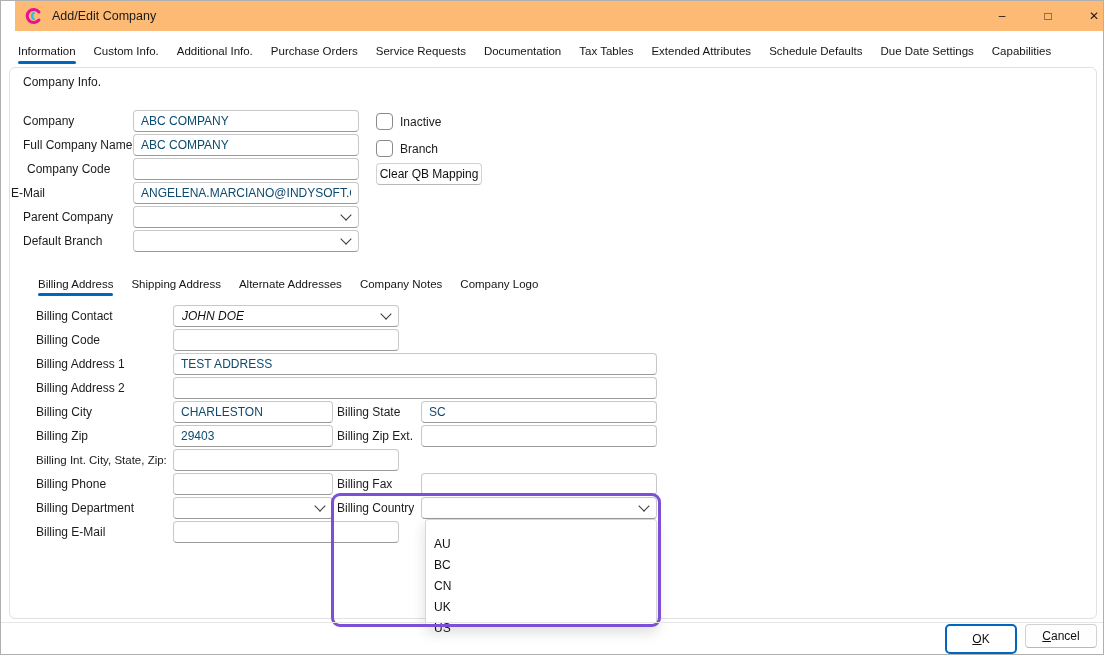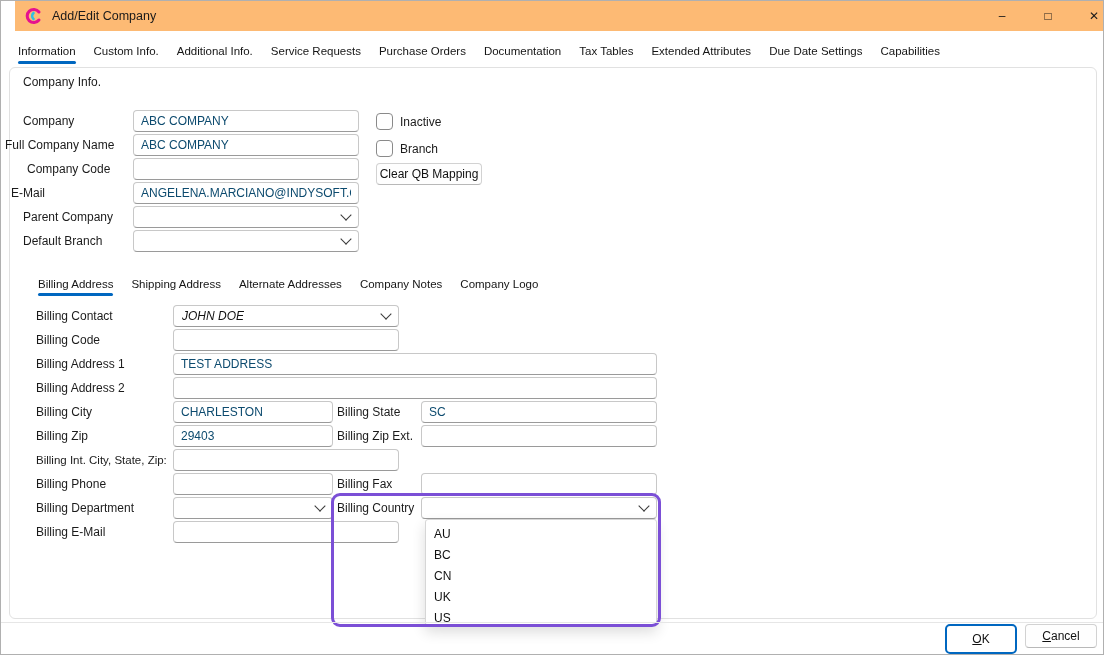--- a/index.html
+++ b/index.html
@@ -24,21 +24,21 @@
   .lbl { position:absolute; height:22px; line-height:22px; font-size:12px; color:#1b1b1b; white-space:nowrap; }
   .inp { position:absolute; height:22px; box-sizing:border-box; border:1px solid #c8c8c8; border-bottom-color:#9a9a9a; border-radius:4px; background:#fff; font-family:"Liberation Sans","DejaVu Sans",sans-serif; font-size:12px; color:#0c4a6e; padding:0 7px; outline:none; }
   .combo { position:absolute; height:22px; box-sizing:border-box; border:1px solid #c8c8c8; border-bottom-color:#9a9a9a; border-radius:4px; background:#fff; display:flex; align-items:center; justify-content:space-between; padding:0 8px; font-size:12px; color:#111; cursor:default;font-style:italic; }
   .combo .val { overflow:hidden; white-space:nowrap; }
   .chev { width:7px; height:7px; border-right:1.4px solid #3a3a3a; border-bottom:1.4px solid #3a3a3a; transform:rotate(45deg); margin-top:-4px; flex:none; }
   .checkbox { position:absolute; width:17px; height:17px; box-sizing:border-box; border:1px solid #8a8a8a; border-radius:4px; background:#fff; cursor:default; }
   .btn { position:absolute; box-sizing:border-box; border:1px solid #d2d2d2; border-bottom-color:#b8b8b8; border-radius:4px; background:#fefefe; font-size:12px; color:#111; display:flex; align-items:center; justify-content:center; cursor:default; }
 
   
   .hl { position:absolute; left:330px; top:492px; width:330px; height:134px; border:3px solid #7b4fd6; border-radius:9px; box-sizing:border-box; pointer-events:none; }
-  .dropdown { position:absolute; left:424px; top:518px; width:232px; height:107px; background:#fff; border:1px solid #d6d6d6; border-radius:3px; box-shadow:0 6px 14px rgba(0,0,0,.14); box-sizing:border-box; padding-top:4px; }
+  .dropdown { position:absolute; left:424px; top:518px; width:232px; height:107px; background:#fff; border:1px solid #d6d6d6; border-radius:3px; box-shadow:0 6px 14px rgba(0,0,0,.14); box-sizing:border-box; padding-top:14px; }
   .dd-item { height:21px; line-height:21px; padding-left:8px; font-size:12px; color:#111; cursor:default; }
 
   
   .footer-sep { position:absolute; left:0; top:621px; width:1104px; height:1px; background:#e6e6e6; }
   .btn-ok { left:944px; top:623px; width:72px; height:30px; border:2px solid #0067c0; border-radius:5px; background:#fff; }
   .btn-cancel { left:1024px; top:623px; width:72px; height:24px; }
   .mn { text-decoration:underline; }
 </style>
 </head>
 <body>
@@ -68,49 +68,52 @@
     <div class="tab active">
         <span>Information</span>
       </div>
     <div class="tab">
         <span>Custom Info.</span>
       </div>
     <div class="tab">
         <span>Additional Info.</span>
       </div>
     <div class="tab">
+        <span>Purchase Orders</span>
+      </div>
+    <div class="tab">
         <span>Service Requests</span>
       </div>
     <div class="tab">
-        <span>Purchase Orders</span>
-      </div>
-    <div class="tab">
         <span>Documentation</span>
       </div>
     <div class="tab">
         <span>Tax Tables</span>
       </div>
     <div class="tab">
         <span>Extended Attributes</span>
+      </div>
+    <div class="tab">
+        <span>Schedule Defaults</span>
       </div>
     <div class="tab">
         <span>Due Date Settings</span>
       </div>
     <div class="tab">
         <span>Capabilities</span>
       </div>
   </div>
 
   <div class="groupbox"></div>
   <span class="lbl" style="left:22px; top:70px;">Company Info.</span>
 
   <span class="lbl" style="left:22px; top:109px;">Company</span>
   <input class="inp" style="left: 132px; top: 109px; width: 226px;" value="ABC COMPANY">
 
-  <span class="lbl" style="left:4px; top:133px;text-align:center;">Full Company Name</span>
+  <span class="lbl" style="left:22px; top:133px;text-align:center;">Full Company Name</span>
   <input class="inp" style="left: 132px; top: 133px; width: 226px;" value="ABC COMPANY">
 
   <span class="lbl" style="left:26px; top:157px;">Company Code</span>
   <input class="inp" style="left: 132px; top: 157px; width: 226px;" value="">
 
   <span class="lbl" style="left:10px; top:181px;">E-Mail</span>
   <input class="inp" style="left: 132px; top: 181px; width: 226px;" value="ANGELENA.MARCIANO@INDYSOFT.COM">
 
   <span class="lbl" style="left:22px; top:205px;">Parent Company</span>
   <div class="combo" style="left:132px; top:205px; width:226px;">

